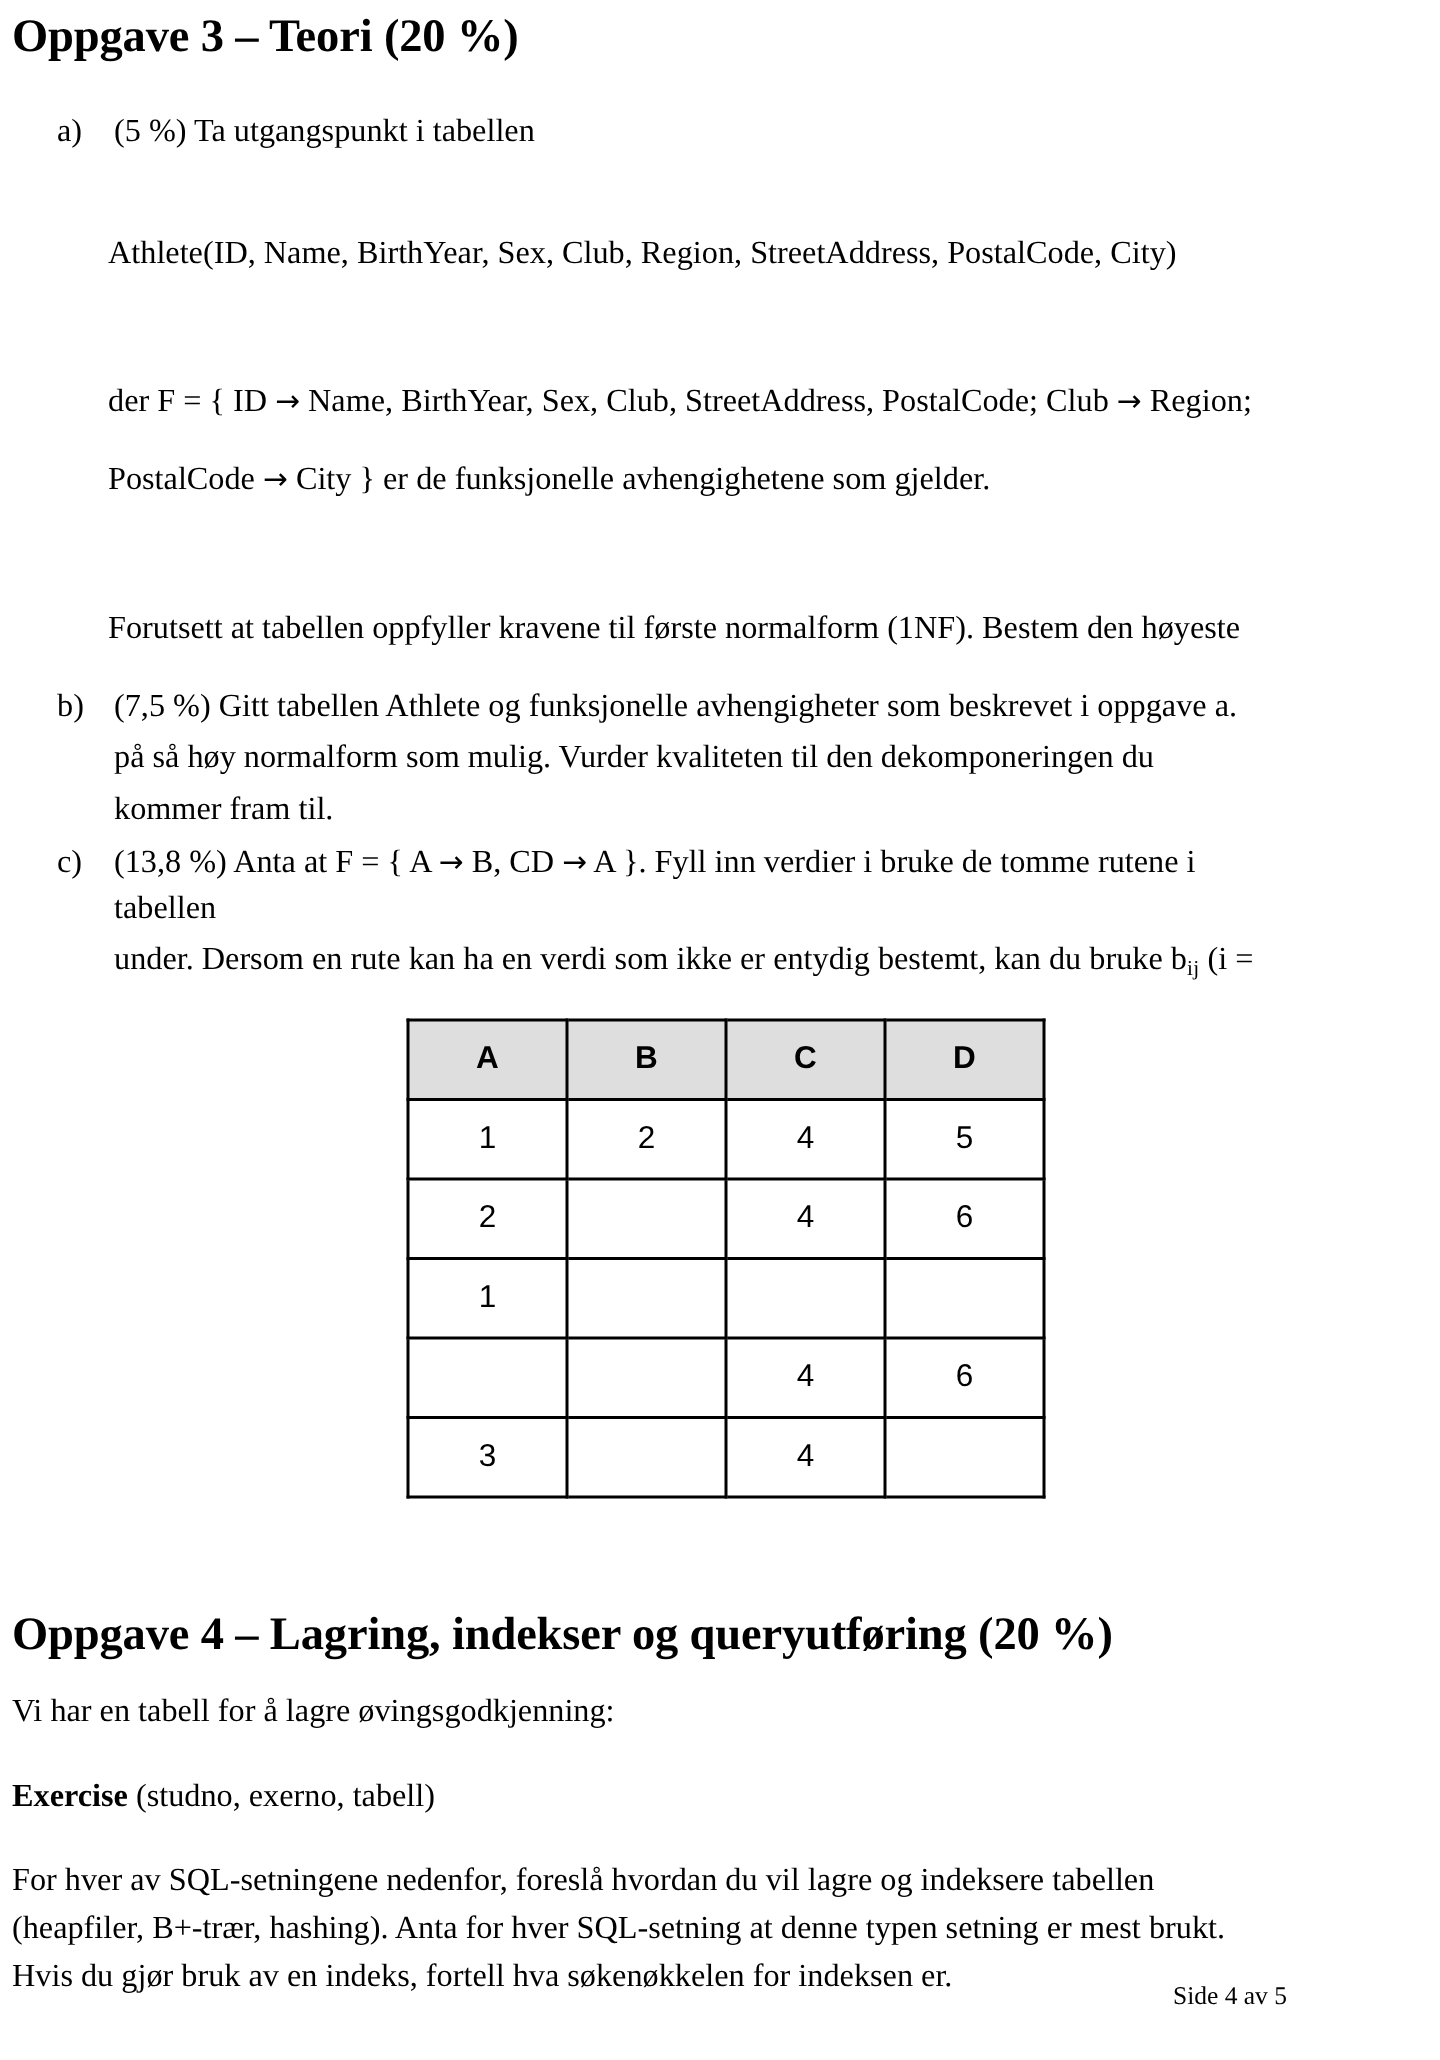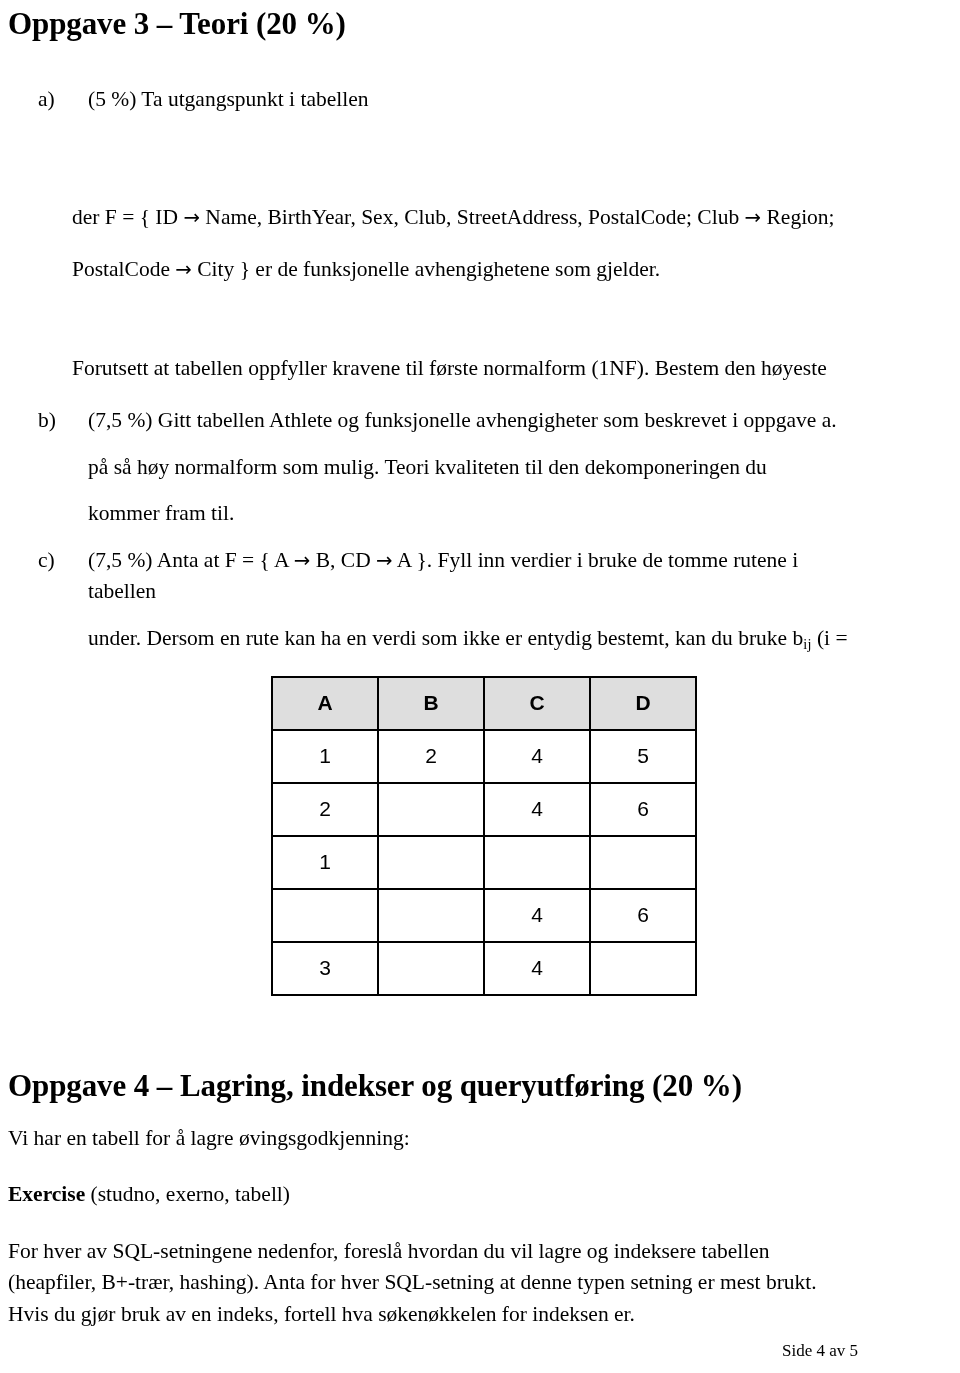--- a/index.html
+++ b/index.html
@@ -46,21 +46,21 @@
     line-height: 1.43;
   }
   .alpha-marker {
     position: absolute;
     left: 30px;
     top: 0;
     font-size: 21.5px;
     line-height: 1.43;
   }
   .alpha-item .sub-para {
-    margin: 16px;
+    margin: 4px;
   }
   .spacer-line { height: 25px; }
 
   .indent-block {
     padding-left: 64px;
     font-size: 21.5px;
     line-height: 1.43;
   }
 
   sub.ij {
@@ -108,21 +108,21 @@
     font-size: 21.5px;
     line-height: 1.47;
     margin: 0;
   }
   .bold-inline { font-weight: bold; }
 
   
   .footer {
     position: absolute;
     right: 18px;
-    bottom: 12px;
+    bottom: 32px;
     font-size: 17px;
     font-family: "Liberation Serif", "DejaVu Serif", serif;
   }
 </style>
 </head>
 <body>
 
 <div class="page">
 
   <h1 class="doc-heading" id="heading-oppgave3">Oppgave 3 – Teori (20 %)</h1>
@@ -131,44 +131,47 @@
 
   <ul class="alpha-list">
 
     <li class="alpha-item">
       <span class="alpha-marker">a)</span>
       <p class="sub-para">(5 %) Ta utgangspunkt i tabellen</p>
     </li>
 
     <div class="spacer-line"></div>
 
+    <div class="indent-block">
+      <p class="sub-para">Athlete(ID, Name, BirthYear, Sex, Club, Region, StreetAddress, PostalCode, City)</p>
+    </div>
 
     <div class="spacer-line"></div>
 
     <div class="indent-block">
       <p class="sub-para"><span>der F = { ID </span><span class="arrow">→</span><span> Name, BirthYear, Sex, Club, StreetAddress, PostalCode; Club </span><span class="arrow">→</span><span> Region;</span></p>
       <p class="sub-para"><span>PostalCode </span><span class="arrow">→</span><span> City } er de funksjonelle avhengighetene som gjelder.</span></p>
     </div>
 
     <div class="spacer-line"></div>
 
     <div class="indent-block">
       <p class="sub-para">Forutsett at tabellen oppfyller kravene til første normalform (1NF). Bestem den høyeste</p>
     </div>
 
     <li class="alpha-item">
       <span class="alpha-marker">b)</span>
       <p class="sub-para">(7,5 %) Gitt tabellen Athlete og funksjonelle avhengigheter som beskrevet i oppgave a.</p>
-      <p class="sub-para">på så høy normalform som mulig. Teori kvaliteten til den dekomponeringen du</p>
+      <p class="sub-para">på så høy normalform som mulig. Vurder kvaliteten til den dekomponeringen du</p>
       <p class="sub-para">kommer fram til.</p>
     </li>
 
     <li class="alpha-item">
       <span class="alpha-marker">c)</span>
-      <p class="sub-para"><span>(7,5 %) Anta at F = { A </span><span class="arrow">→</span><span> B, CD </span><span class="arrow">→</span><span> A }. Fyll inn verdier i bruke de tomme rutene i tabellen</span></p>
+      <p class="sub-para"><span>(13,8 %) Anta at F = { A </span><span class="arrow">→</span><span> B, CD </span><span class="arrow">→</span><span> A }. Fyll inn verdier i bruke de tomme rutene i tabellen</span></p>
       <p class="sub-para"><span>under. Dersom en rute kan ha en verdi som ikke er entydig bestemt, kan du bruke b</span><sub class="ij">ij</sub><span> (i =</span></p>
     </li>
 
   </ul>
 
   <div class="table-wrap">
     <table class="grid">
       <thead>
         <tr>
           <th>A</th>

